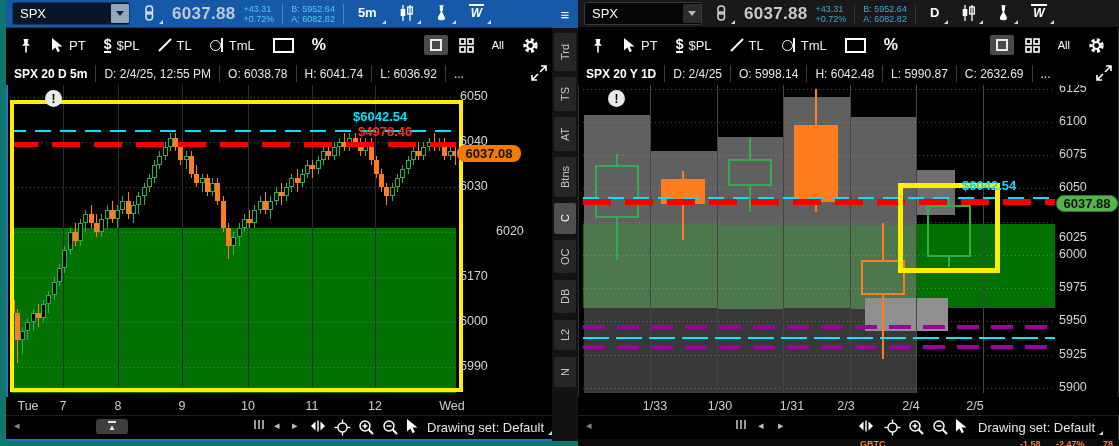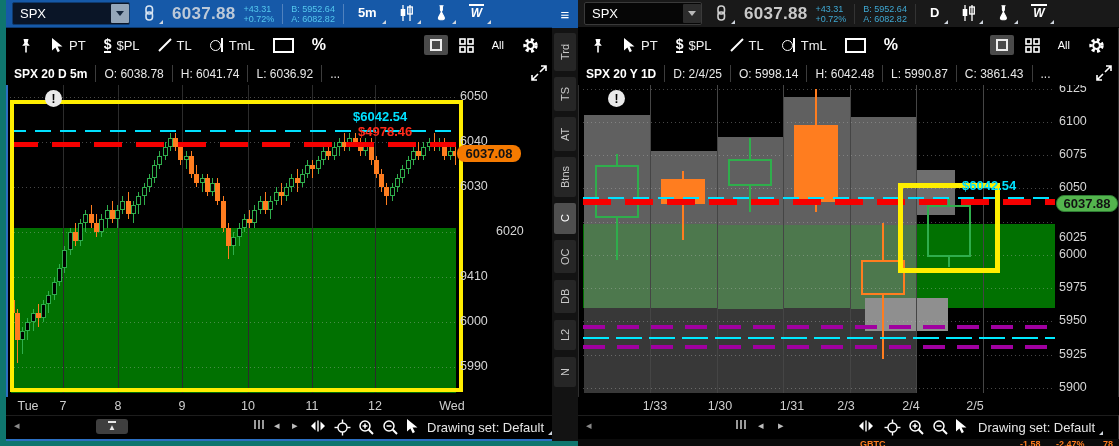--- a/index.html
+++ b/index.html
@@ -235,20 +235,21 @@
             <circle cx="8.5" cy="8.5" r="5.6" fill="none" stroke="#fff" stroke-width="3.2" stroke-dasharray="2.9 2.3"></circle>
             <circle cx="8.5" cy="8.5" r="3.4" fill="none" stroke="#fff" stroke-width="2"></circle>
           </svg>
       </span>
     </div>
 
     <div class="chead">
       <span>
           <b>SPX 20 D 5m</b>
         </span>
+      <span>D: 2/4/25, 12:55 PM</span>
       <span>O: 6038.78</span>
       <span>H: 6041.74</span>
       <span>L: 6036.92</span>
       <span>...</span>
     </div>
     <span class="resize">
       <svg width="20" height="18" viewBox="0 0 20 18">
           <g stroke="#fff" stroke-width="1.6" fill="none">
             <path d="M12 2h5v5M17 2l-6 6"></path>
             <path d="M8 16H3v-5M3 16l6-6"></path>
@@ -450,21 +451,21 @@
           <i>!</i>
         </div>
       <div class="plabel cy" id="lp-label-target">$6042.54</div>
       <div class="plabel rd" id="lp-label-alert">$4978.46</div>
       <div class="badge" id="lp-badge">6037.08</div>
       <div class="yaxis" id="lp-yaxis">
           <span style="top: 4.15px;">6050</span>
           <span style="top: 49.15px;">6040</span>
           <span style="top: 94.15px;">6030</span>
           <span style="top: 139.15px; padding-left: 36px;">6020</span>
-          <span style="top: 184.15px;">9410</span>
+          <span style="top: 184.15px;">5170</span>
           <span style="top: 229.15px;">6000</span>
           <span style="top: 274.15px;">5990</span>
         </div>
     </div>
 
     <div class="xaxis" id="lp-xaxis">
         <span style="left: 22px;">Tue</span>
         <span style="left: 57px;">7</span>
         <span style="left: 112px;">8</span>
         <span style="left: 176px;">9</span>
@@ -652,21 +653,21 @@
     </div>
 
     <div class="chead">
       <span>
           <b>SPX 20 Y 1D</b>
         </span>
       <span>D: 2/4/25</span>
       <span>O: 5998.14</span>
       <span>H: 6042.48</span>
       <span>L: 5990.87</span>
-      <span>C: 3861.43</span>
+      <span>C: 2632.69</span>
       <span>...</span>
     </div>
     <span class="resize">
       <svg width="20" height="18" viewBox="0 0 20 18">
           <g stroke="#fff" stroke-width="1.6" fill="none">
             <path d="M12 2h5v5M17 2l-6 6"></path>
             <path d="M8 16H3v-5M3 16l6-6"></path>
           </g>
         </svg>
     </span>

